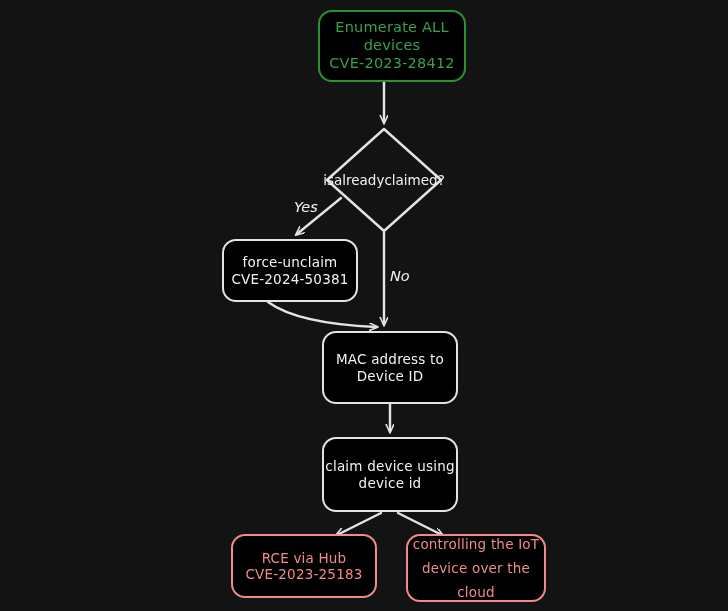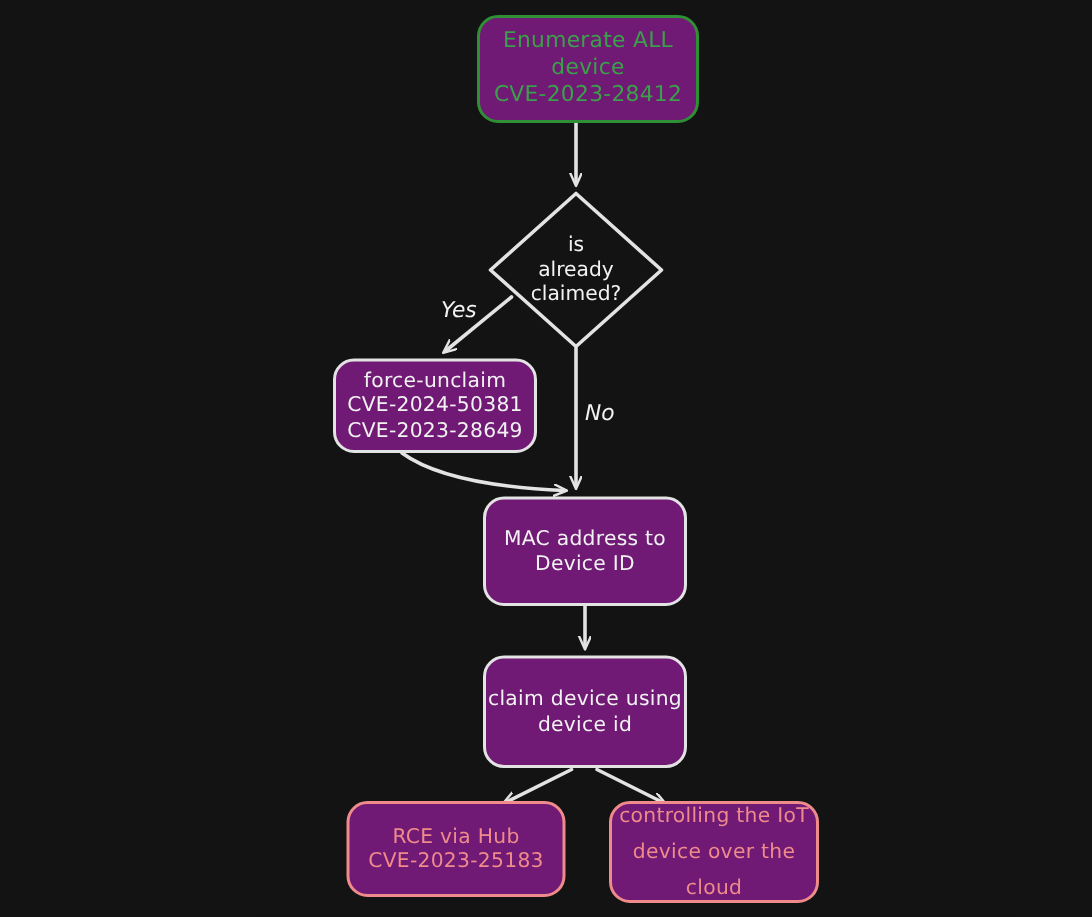--- a/index.html
+++ b/index.html
@@ -20,21 +20,21 @@
     position: absolute;
     box-sizing: border-box;
     display: flex;
     flex-direction: column;
     align-items: center;
     justify-content: center;
     text-align: center;
     border-style: solid;
     border-width: 2px;
     border-radius: 14px;
-    background: #701a75;
+    background: #000000;
     line-height: 1.22;
     letter-spacing: 0.2px;
   }
   .node .line {
     display: block;
     white-space: nowrap;
   }
   .node-white {
     border-color: #e3e3e3;
     color: #f2f2f2;
@@ -57,21 +57,20 @@
     width: 100%;
     height: 100%;
   }
   .diamond-label {
     position: absolute;
     left: 0;
     top: 0;
     width: 100%;
     height: 100%;
     display: flex;
-    flex-direction: column;
     align-items: center;
     justify-content: center;
     text-align: center;
     color: #f2f2f2;
     line-height: 1.25;
     pointer-events: none;
   }
   .edge-label {
     position: absolute;
     color: #f2f2f2;
@@ -110,21 +109,21 @@
 
     <path d="M390,404 L390,431" fill="none" stroke="#e3e3e3" stroke-width="2.4" stroke-linecap="round" marker-end="url(#arrowhead)"></path>
 
     <path d="M381,513 L337,535" fill="none" stroke="#e3e3e3" stroke-width="2.4" stroke-linecap="round" marker-end="url(#arrowhead)"></path>
 
     <path d="M398,513 L442,535" fill="none" stroke="#e3e3e3" stroke-width="2.4" stroke-linecap="round" marker-end="url(#arrowhead)"></path>
   </svg>
 
   <div class="node node-green fs-15" style="left:318px; top:10px; width:148px; height:72px;">
     <span class="line">Enumerate ALL</span>
-    <span class="line">device</span>
+    <span class="line">devices</span>
     <span class="line">CVE-2023-28412</span>
   </div>
 
   <div class="diamond-wrap" style="left:324px; top:126px; width:120px; height:108px;">
     <svg class="diamond-shape" viewBox="0 0 120 108" xmlns="http://www.w3.org/2000/svg">
       <polygon points="60,3 117,54 60,105 3,54" fill="#131313" stroke="#e3e3e3" stroke-width="2.4" stroke-linejoin="round"></polygon>
     </svg>
     <div class="diamond-label fs-14">
       <span class="line">is</span>
       <span class="line">already</span>
@@ -132,21 +131,20 @@
     </div>
   </div>
 
   <div class="edge-label fs-15" style="left:294px; top:199px;">Yes</div>
 
   <div class="edge-label fs-15" style="left:390px; top:268px;">No</div>
 
   <div class="node node-white fs-14" style="left:222px; top:239px; width:136px; height:63px;">
     <span class="line">force-unclaim</span>
     <span class="line">CVE-2024-50381</span>
-    <span class="line">CVE-2023-28649</span>
   </div>
 
   <div class="node node-white fs-14" style="left:322px; top:331px; width:136px; height:73px;text-align:right;">
     <span class="line">MAC address to</span>
     <span class="line">Device ID</span>
   </div>
 
   <div class="node node-white fs-14" style="left:322px; top:437px; width:136px; height:75px;">
     <span class="line">claim device using</span>
     <span class="line">device id</span>

